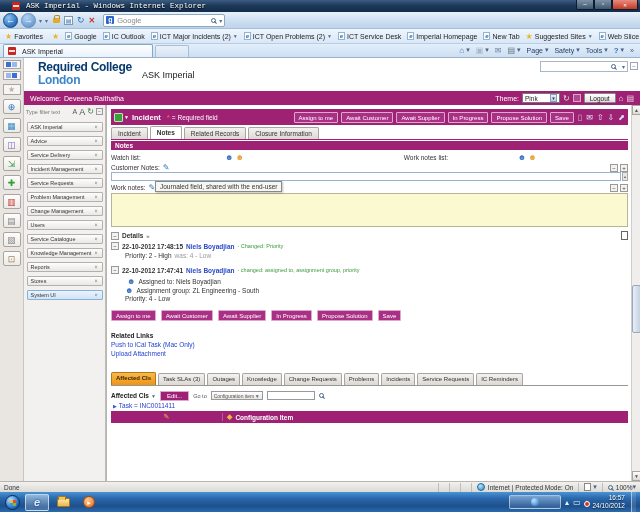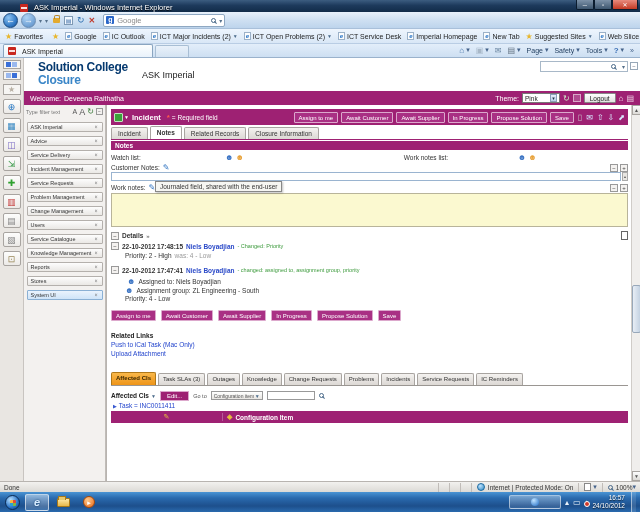--- a/index.html
+++ b/index.html
@@ -2,21 +2,21 @@
 <html><head>
 <meta charset="utf-8">
 <style>
   * { margin:0; padding:0; box-sizing:border-box; }
   html,body { width:640px; height:512px; overflow:hidden; }
   body { font-family:"Liberation Sans",sans-serif; position:relative; background:#fff; font-size:8px; color:#222; }
 
   
   .titlebar { position:absolute; left:0; top:0; width:640px; height:12px;
     background:linear-gradient(180deg,#3c5d80 0%,#1d3a5c 45%,#122c49 100%);
-    display:flex; align-items:flex-end; padding-left:20px; color:#fff; }
+    display:flex; align-items:center; padding-left:12px; color:#fff;font-family:Liberation Mono, monospace; }
   .titlebar .ttl { font-size:7.5px; margin-left:3px; text-shadow:0 1px 1px #000; }
   .cap-btns { position:absolute; right:2px; top:0; display:flex; }
   .cap-btn { width:18px; height:10px; border:1px solid #0b1c2e; border-top:none;
     background:linear-gradient(180deg,#7d92a8,#3d566f); color:#fff; font-size:6px;
     display:flex; align-items:center; justify-content:center; border-radius:0 0 2px 2px; }
   .cap-btn.close { width:26px; background:linear-gradient(180deg,#e88b7d,#c33a24); }
 
   
   .navbar { position:absolute; left:0; top:12px; width:640px; height:17px;
     background:linear-gradient(180deg,#e8f1fb 0%,#cfe0f2 50%,#bdd4ec 100%);
@@ -404,22 +404,22 @@
     <div class="strip-ico" style="color:#3a9a4a;">⇲</div>
     <div class="strip-ico" style="color:#2fa12f;">✚</div>
     <div class="strip-ico" style="color:#c43a3a;">▥</div>
     <div class="strip-ico" style="color:#8a8a8a;">▤</div>
     <div class="strip-ico" style="color:#8a8a8a;">▧</div>
     <div class="strip-ico" style="color:#9a8a5a;">⊡</div>
   </div>
 
   <div class="brand">
     <div class="logo">
-      <div class="l1">Solution College</div>
-      <div class="l2">Closure</div>
+      <div class="l1">Required College</div>
+      <div class="l2">London</div>
     </div>
     <div class="app-name">ASK Imperial</div>
     <div class="brand-search">
       <span class="mag"></span>
       <span class="tiny-caret">▾</span>
     </div>
     <div class="brand-collapse">−</div>
   </div>
 
   <div class="welcome-bar">

